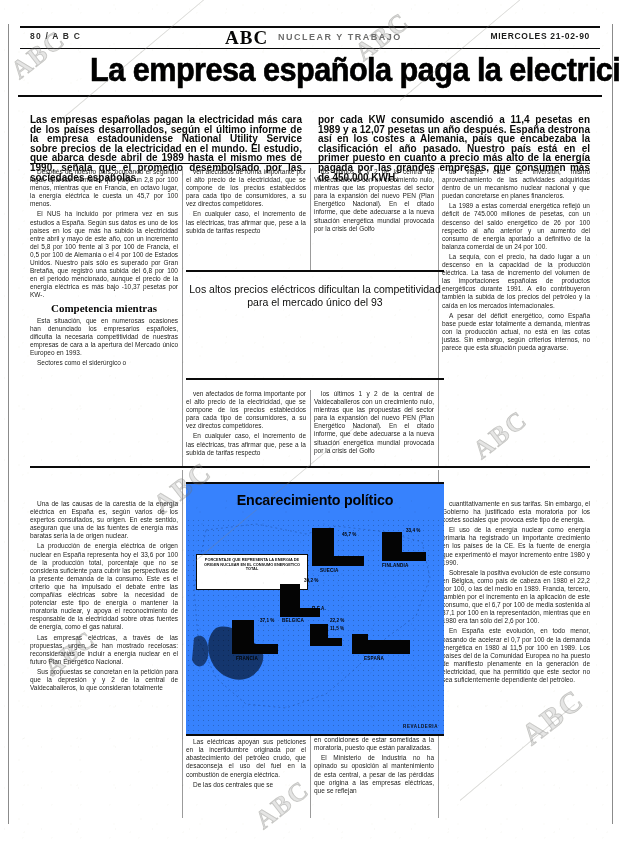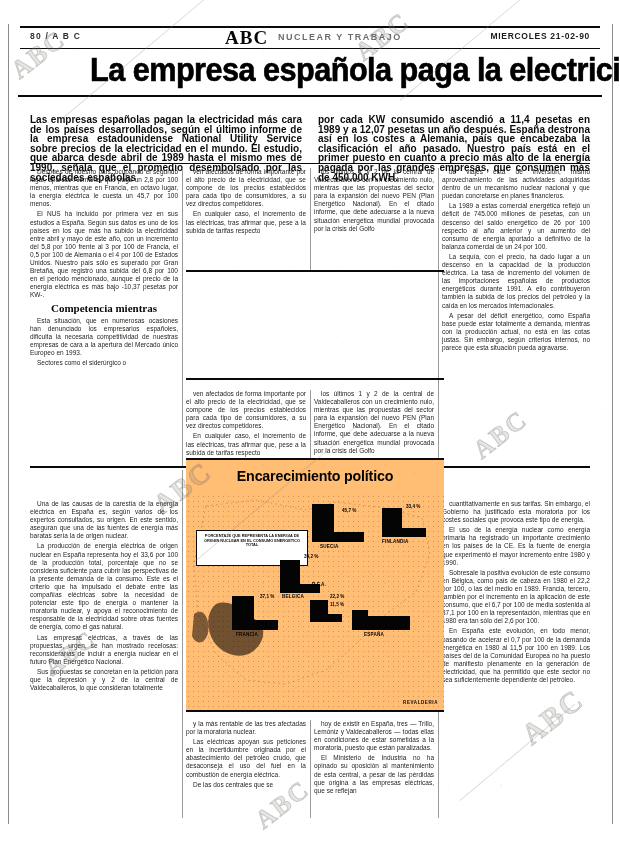--- a/index.html
+++ b/index.html
@@ -97,23 +97,23 @@
   #pull-bot{position:absolute;left:0;top:104px;width:258px;height:2px;background:#111;}
   .pull{
     text-align:center;font-size:10.5px;line-height:12.6px;color:#101010;
     font-family:"Liberation Sans",sans-serif;
   }
   .pull.first{margin-top:4px;}
   .pull.second{margin-top:9px;}
 
   
   #info{
-    position:absolute;left:186px;top:458px;width:258px;height:250px;
+    position:absolute;left:186px;top:482px;width:258px;height:250px;
     border-top:2px solid #111;border-bottom:2px solid #111;
-    background:#fdba74;overflow:hidden;
+    background:#3b82f6;overflow:hidden;
   }
   #info-title{
     text-align:center;font-family:"Liberation Sans",sans-serif;font-weight:bold;
     font-size:15px;letter-spacing:-.2px;margin-top:7px;color:#0a0a0a;
     transform:scaleX(.95);
   }
   #map-area{position:absolute;left:0;top:34px;width:258px;height:214px;}
   
   #sea{
     position:absolute;inset:0;
@@ -201,20 +201,21 @@
       <p>A pesar del déficit energético, como España base puede estar totalmente a demanda, mientras con la producción actual, no está en las cotas justas. Sin embargo, según criterios internos, no parece que esta situación pueda agravarse.</p>
     </div>
 
   <div class="rule-v" style="left:182px;top:168px;height:300px;"></div>
   <div class="rule-v" style="left:310px;top:168px;height:102px;"></div>
   <div class="rule-v" style="left:438px;top:168px;height:300px;"></div>
   <div class="rule-v" style="left:310px;top:390px;height:78px;"></div>
 
   <div id="pullbox">
     <div id="pull-top"></div>
+    <div class="pull second">Los altos precios eléctricos dificultan la competitividad para el mercado único del 93</div>
     <div id="pull-bot"></div>
   </div>
 
   <div class="rule-h" style="left:30px;top:466px;width:560px;height:2px;"></div>
 
   <div class="col" style="left:30px;top:500px;width:148px;height:318px;">
       <p>Una de las causas de la carestía de la energía eléctrica en España es, según varios de los expertos consultados, su origen. En este sentido, aseguran que una de las fuentes de energía más baratas sería la de origen nuclear.</p>
       <p>La producción de energía eléctrica de origen nuclear en España representa hoy el 33,6 por 100 de la producción total, porcentaje que no se considera suficiente para cubrir las perspectivas de la presente demanda de la consumo. Este es el criterio que ha impulsado el debate entre las compañías eléctricas sobre la necesidad de potenciar este tipo de energía o mantener la moratoria nuclear, y apoya el reconocimiento de responsable de la electricidad sobre otras fuentes de energía, como el gas natural.</p>
       <p>Las empresas eléctricas, a través de las propuestas, urgen, se han mostrado recelosas: reconsiderarías de incluir a energía nuclear en el futuro Plan Energético Nacional.</p>
       <p>Sus propuestas se concretan en la petición para que la depresión y y 2 de la central de Valdecaballeros, lo que consideran totalmente</p>

